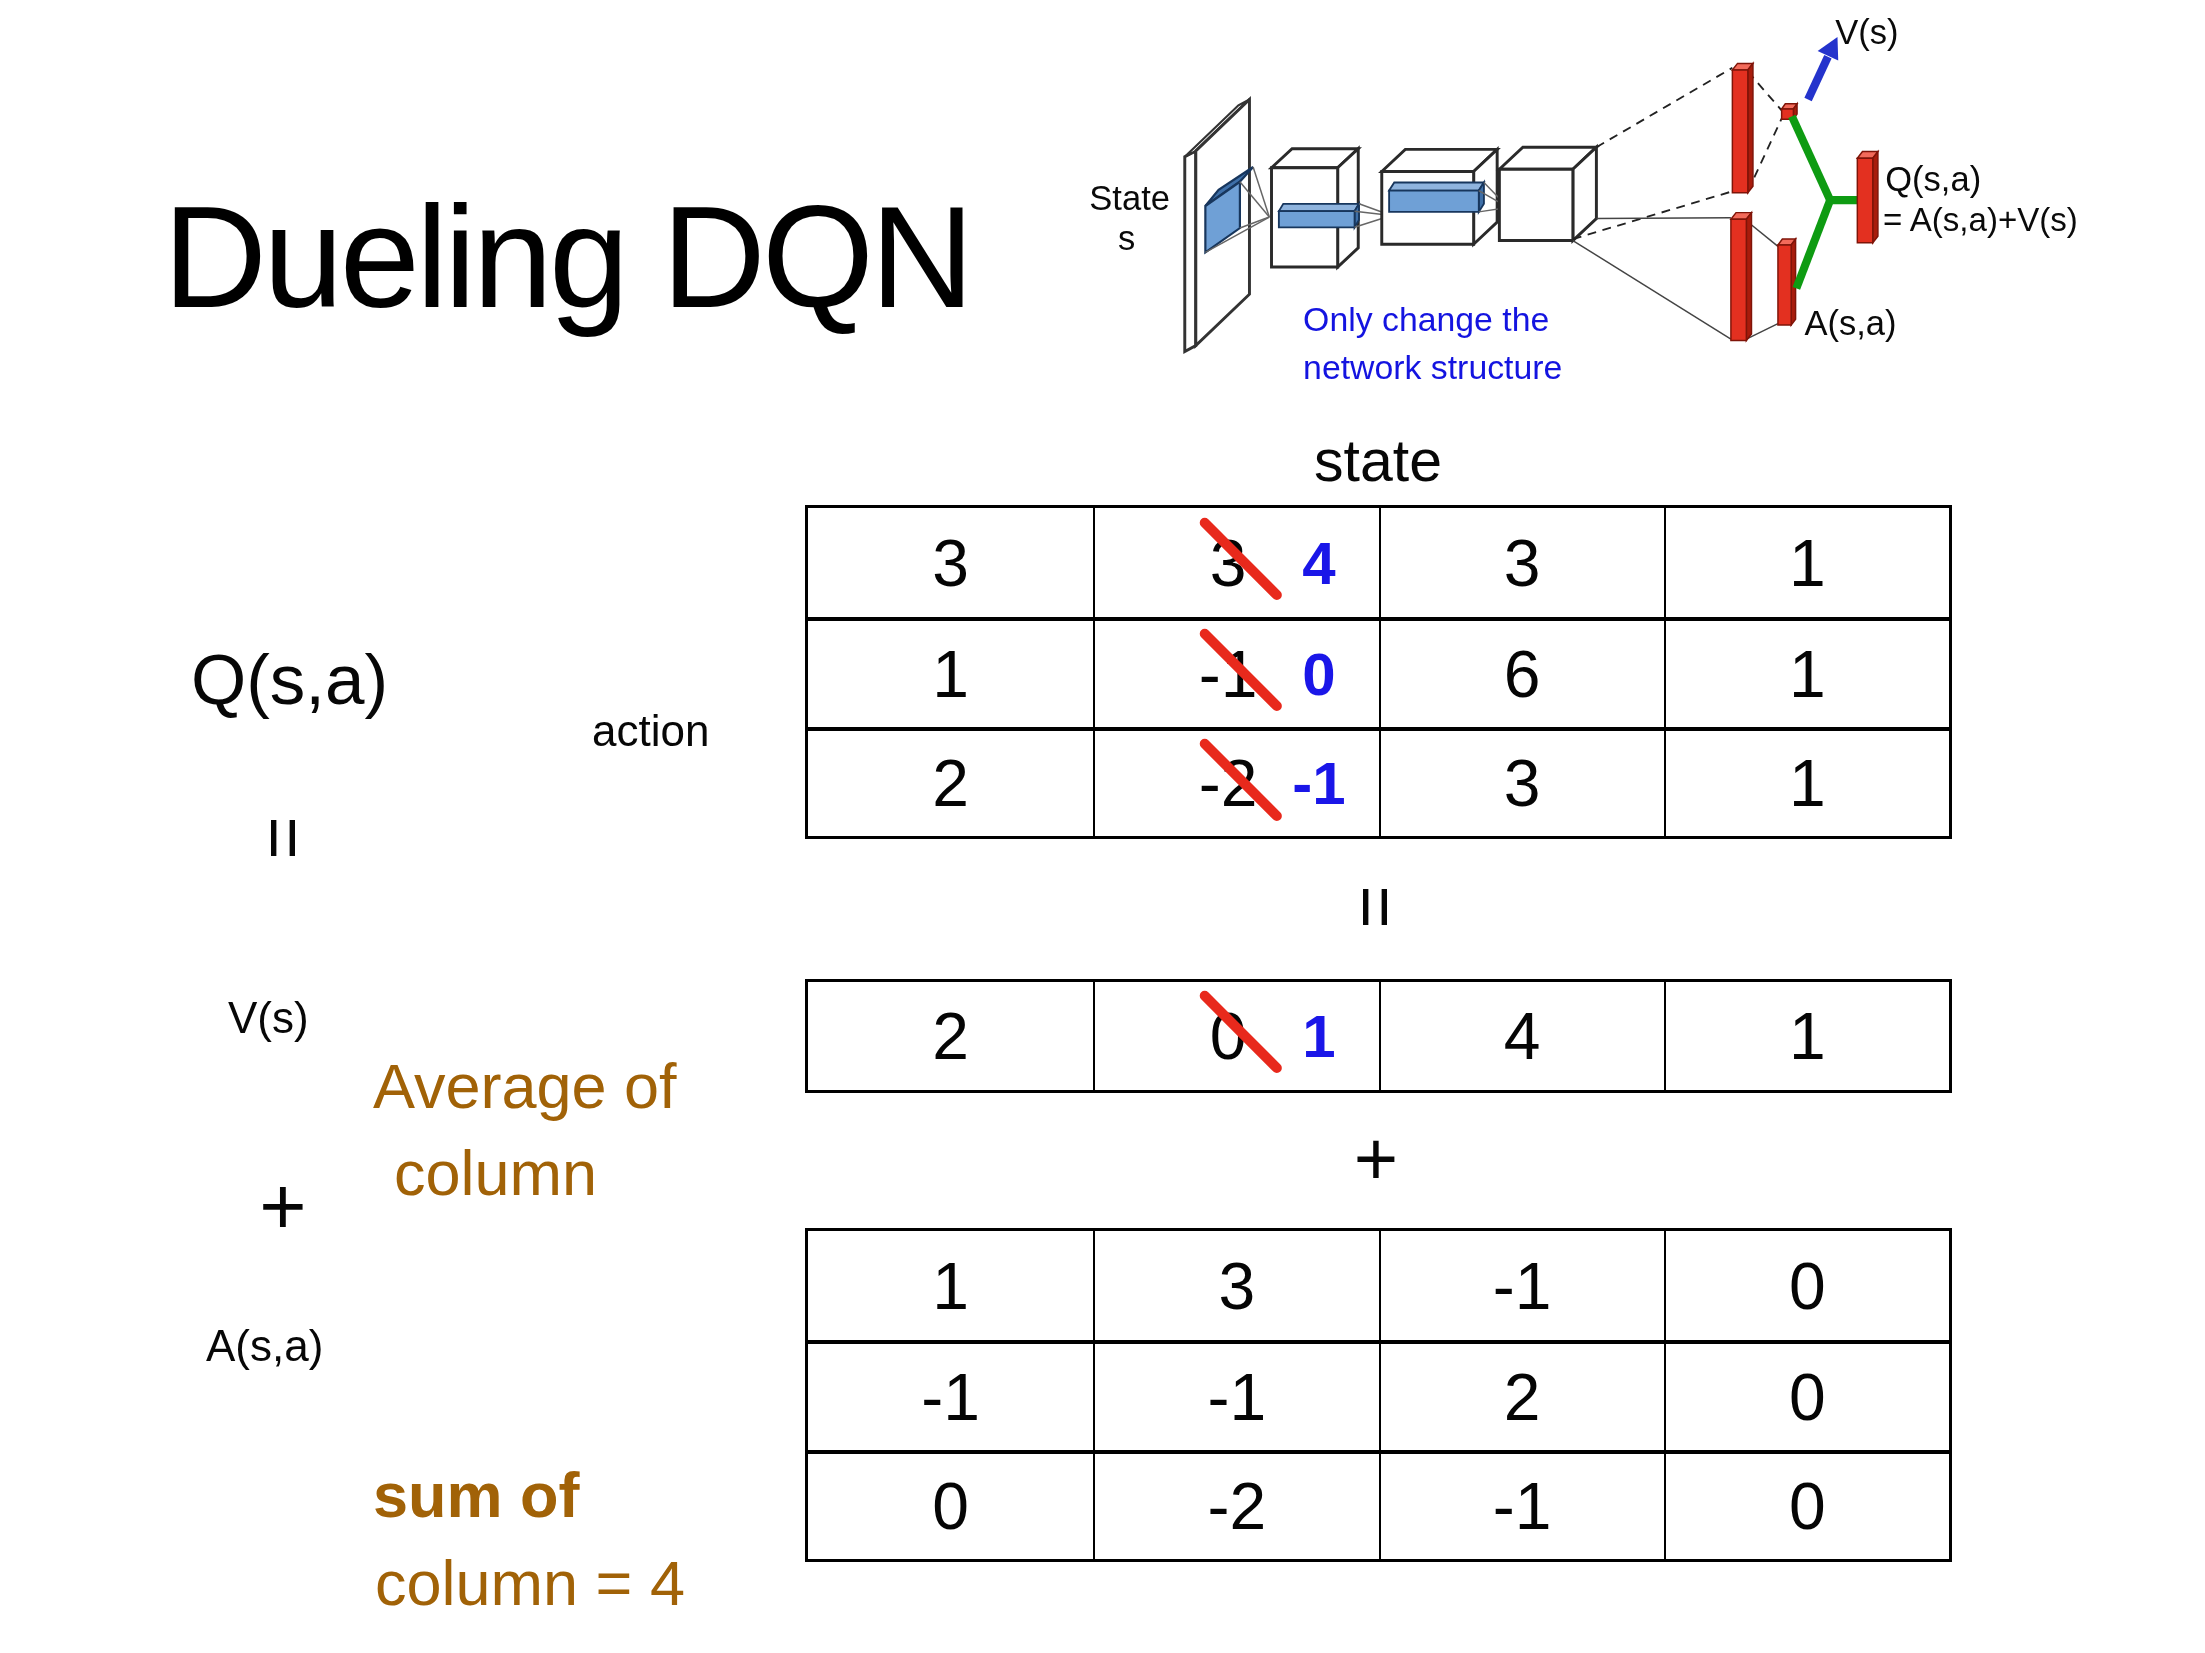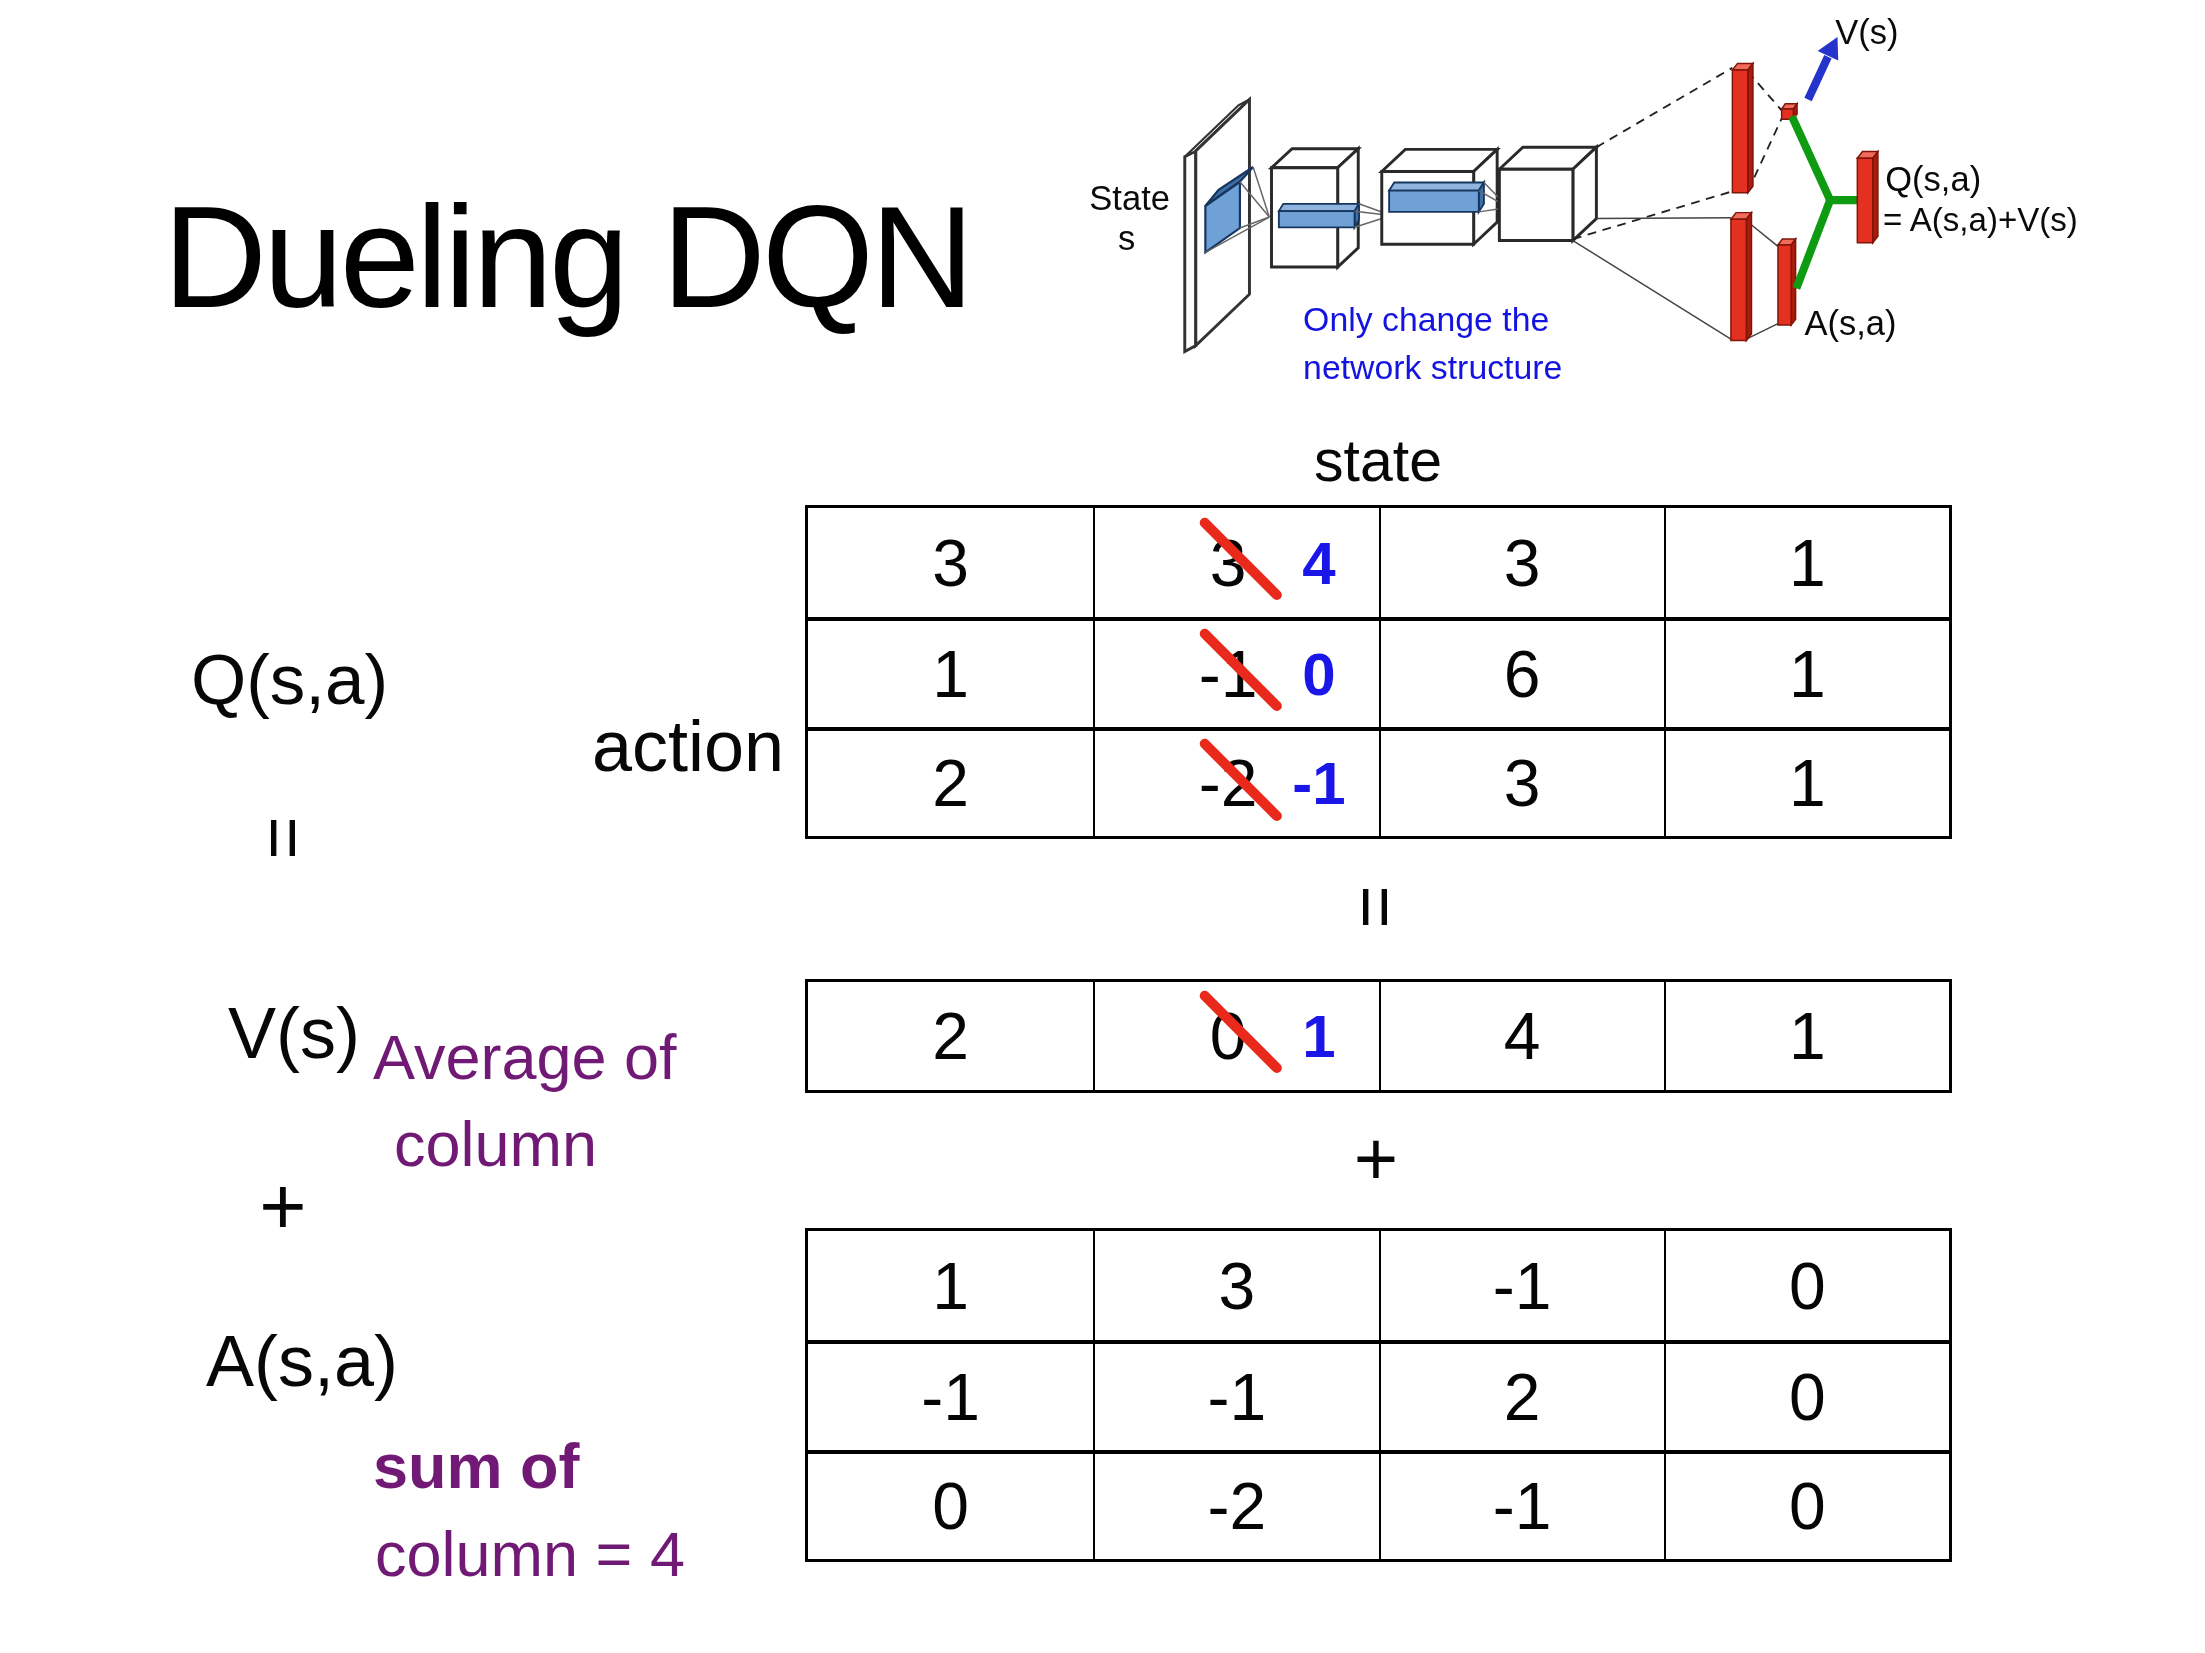--- a/index.html
+++ b/index.html
@@ -5,25 +5,25 @@
   html,body{margin:0;padding:0;background:#888;}
   .slide{position:relative;width:2205px;height:1654px;background:#ffffff;overflow:hidden;
          font-family:"Liberation Sans",sans-serif;color:#0a0a0a;}
   .abs{position:absolute;}
 
   
   .title{left:163px;top:182px;font-size:144px;letter-spacing:-3.7px;font-weight:400;color:#000;line-height:1.05;}
 
   
   .lbl-big{font-size:71px;color:#070707;line-height:1.1;}
-  .lbl-med{font-size:72px;color:#070707;line-height:1.1;}
+  .lbl-med{font-size:44px;color:#070707;line-height:1.1;}
   .lbl-state{font-size:59px;color:#070707;line-height:1.1;}
 
   
-  .note{font-size:63px;color:#701a75;line-height:1.1;}
+  .note{font-size:63px;color:#a16207;line-height:1.1;margin-top:29px;}
 
   
   .sym{font-size:74px;color:#070707;transform:translate(-50%,-50%) rotate(90deg);line-height:1;}
   .plus{font-size:81px;color:#070707;transform:translate(-50%,-50%);line-height:1;}
 
   
   .tbl{position:absolute;display:grid;box-sizing:border-box;border:3.7px solid #000;background:#fff;}
   .tbl .cell{position:relative;border-left:2.9px solid #000;border-top:4.4px solid #000;
              display:flex;align-items:center;justify-content:center;}
   .tbl .cell.c0{border-left:none;}

